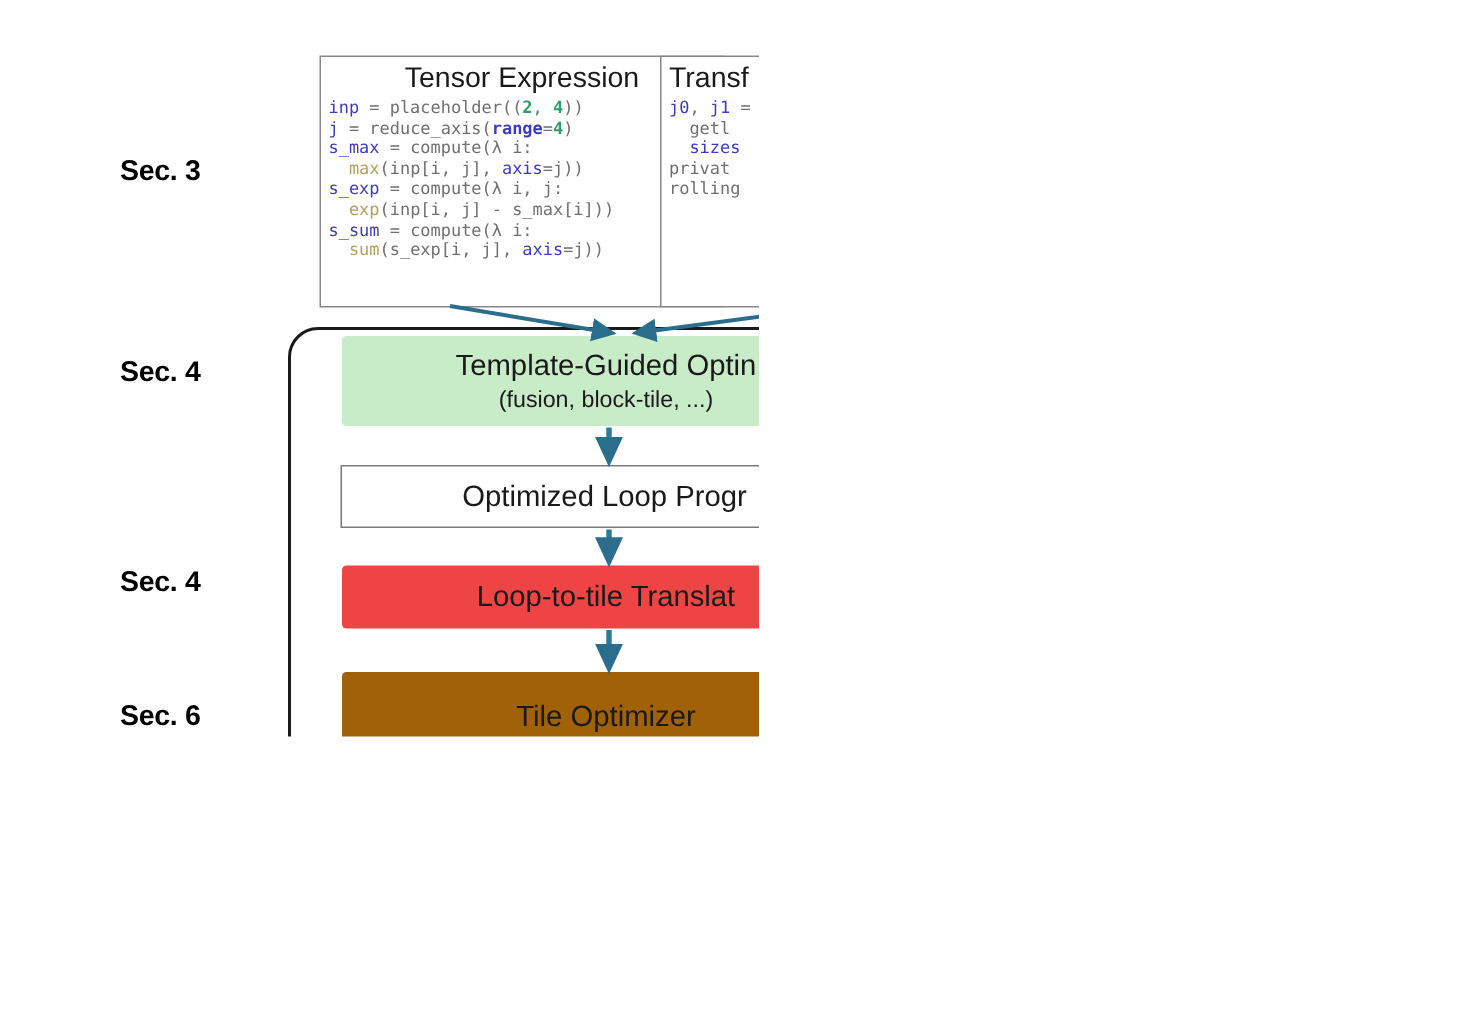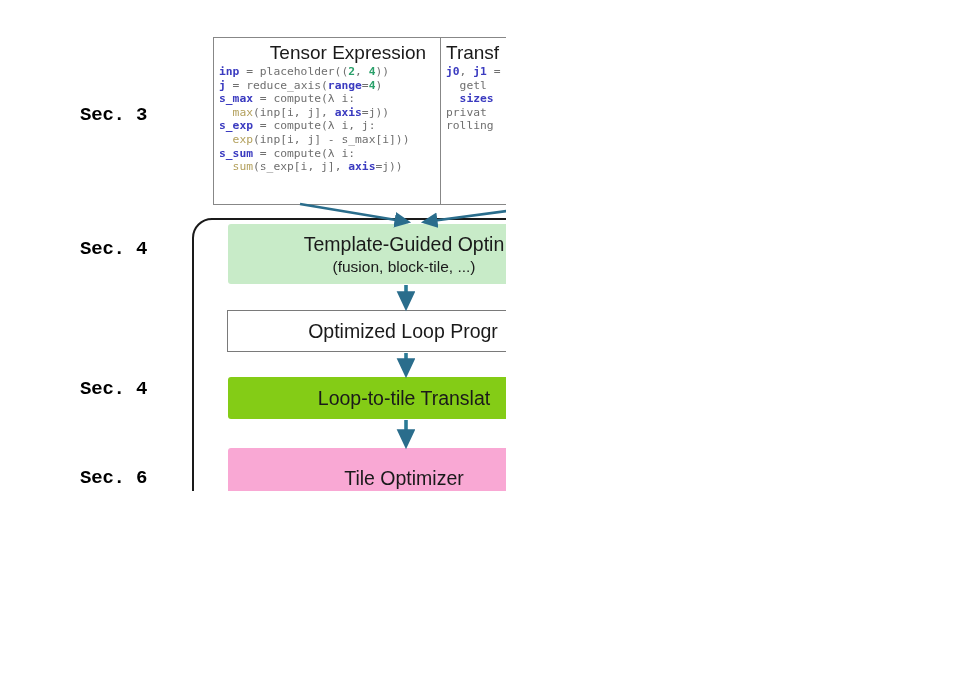--- a/index.html
+++ b/index.html
@@ -26,21 +26,21 @@
   }
 
   
   .sec-label{
     position:absolute;
     font-weight:bold;
     font-size:19px;
     color:#000;
     letter-spacing:-0.2px;
     white-space:nowrap;
-    font-family:Liberation Mono, monospace;
+    font-family:Liberation Sans, sans-serif;
     text-align:right;
   }
   #sec-3{ left:80px; top:104px; }
   #sec-4{ left:80px; top:238px; }
   #sec-5{ left:80px; top:378px; }
   #sec-6{ left:80px; top:467px; }
 
   
   .code-panel{
     position:absolute;
@@ -63,21 +63,21 @@
   #panel-transform .panel-title{ text-align:left; padding-left:5px; }
 
   .code{
     font-family:"DejaVu Sans Mono","Liberation Mono",monospace;
     font-size:11.3px;
     line-height:13.6px;
     padding:0 0 0 5px;
     white-space:pre;
     color:#6f6f6f;
   }
-  .v  { color:#3b3bc0; font-weight:bold; }   
+  .v  { color:#3b3bc0; font-weight:normal; }   
   .kw { color:#3b3bc0; font-weight:bold; }   
   .n  { color:#2aa06a; font-weight:bold; }   
   .fn { color:#b3a05c; }                     
   .pl { color:#6f6f6f; }                     
 
   
   #pipeline-container{
     position:absolute;
     left:192px; top:218px;
     width:640px; height:430px;
@@ -105,25 +105,25 @@
   #stage-template{
     left:228px; top:224px; width:352px; height:60px;
     background:#c8ebc8; border-radius:3px;
   }
   #stage-loopprog{
     left:227px; top:310px; width:352px; height:42px;
     background:#ffffff; border:1.6px solid #7a7a7a;
   }
   #stage-looptile{
     left:228px; top:377px; width:352px; height:42px;
-    background:#84cc16; border-radius:3px;
+    background:#ef4444; border-radius:3px;
   }
   #stage-tileopt{
     left:228px; top:448px; width:352px; height:60px;
-    background:#f9a8d4; border-radius:3px;
+    background:#a16207; border-radius:3px;
   }
 
   
   #arrow-svg{
     position:absolute; left:0; top:0;
     width:900px; height:760px;
     overflow:visible;
     pointer-events:none;
   }
 </style>

